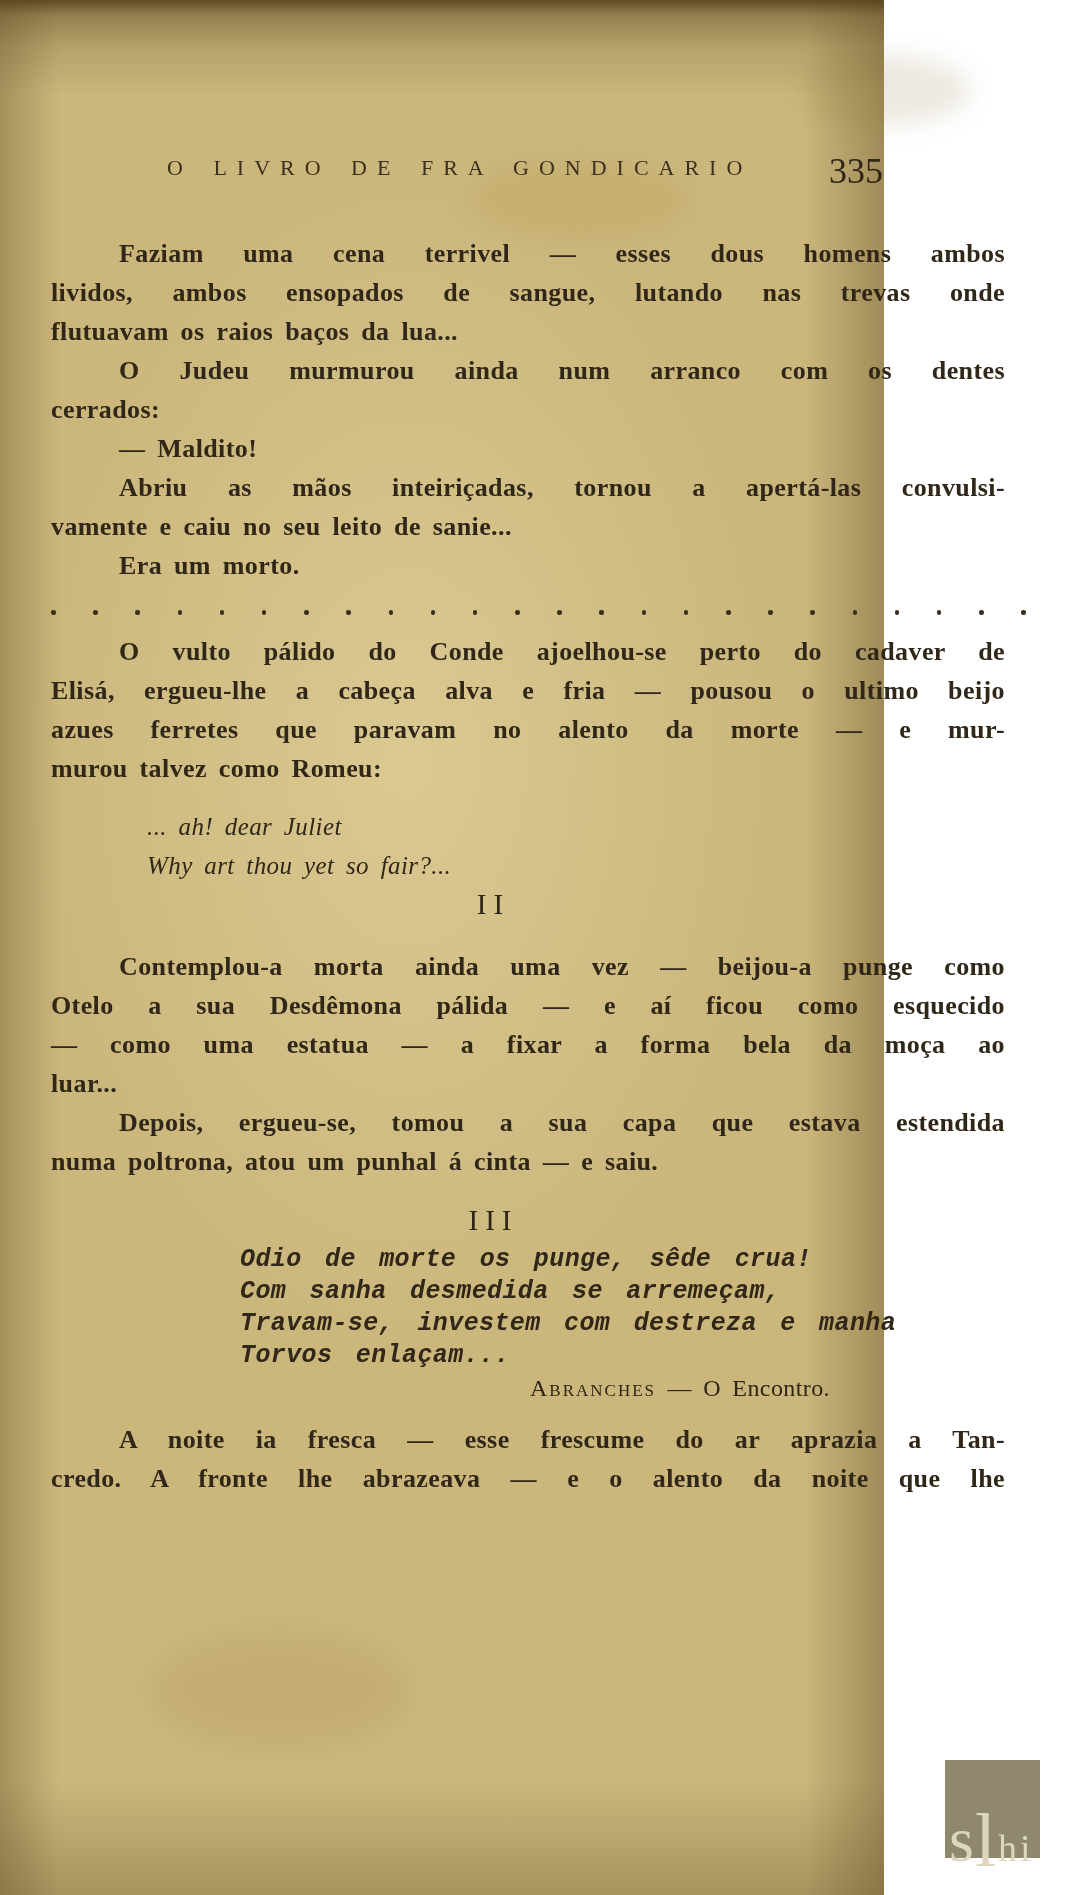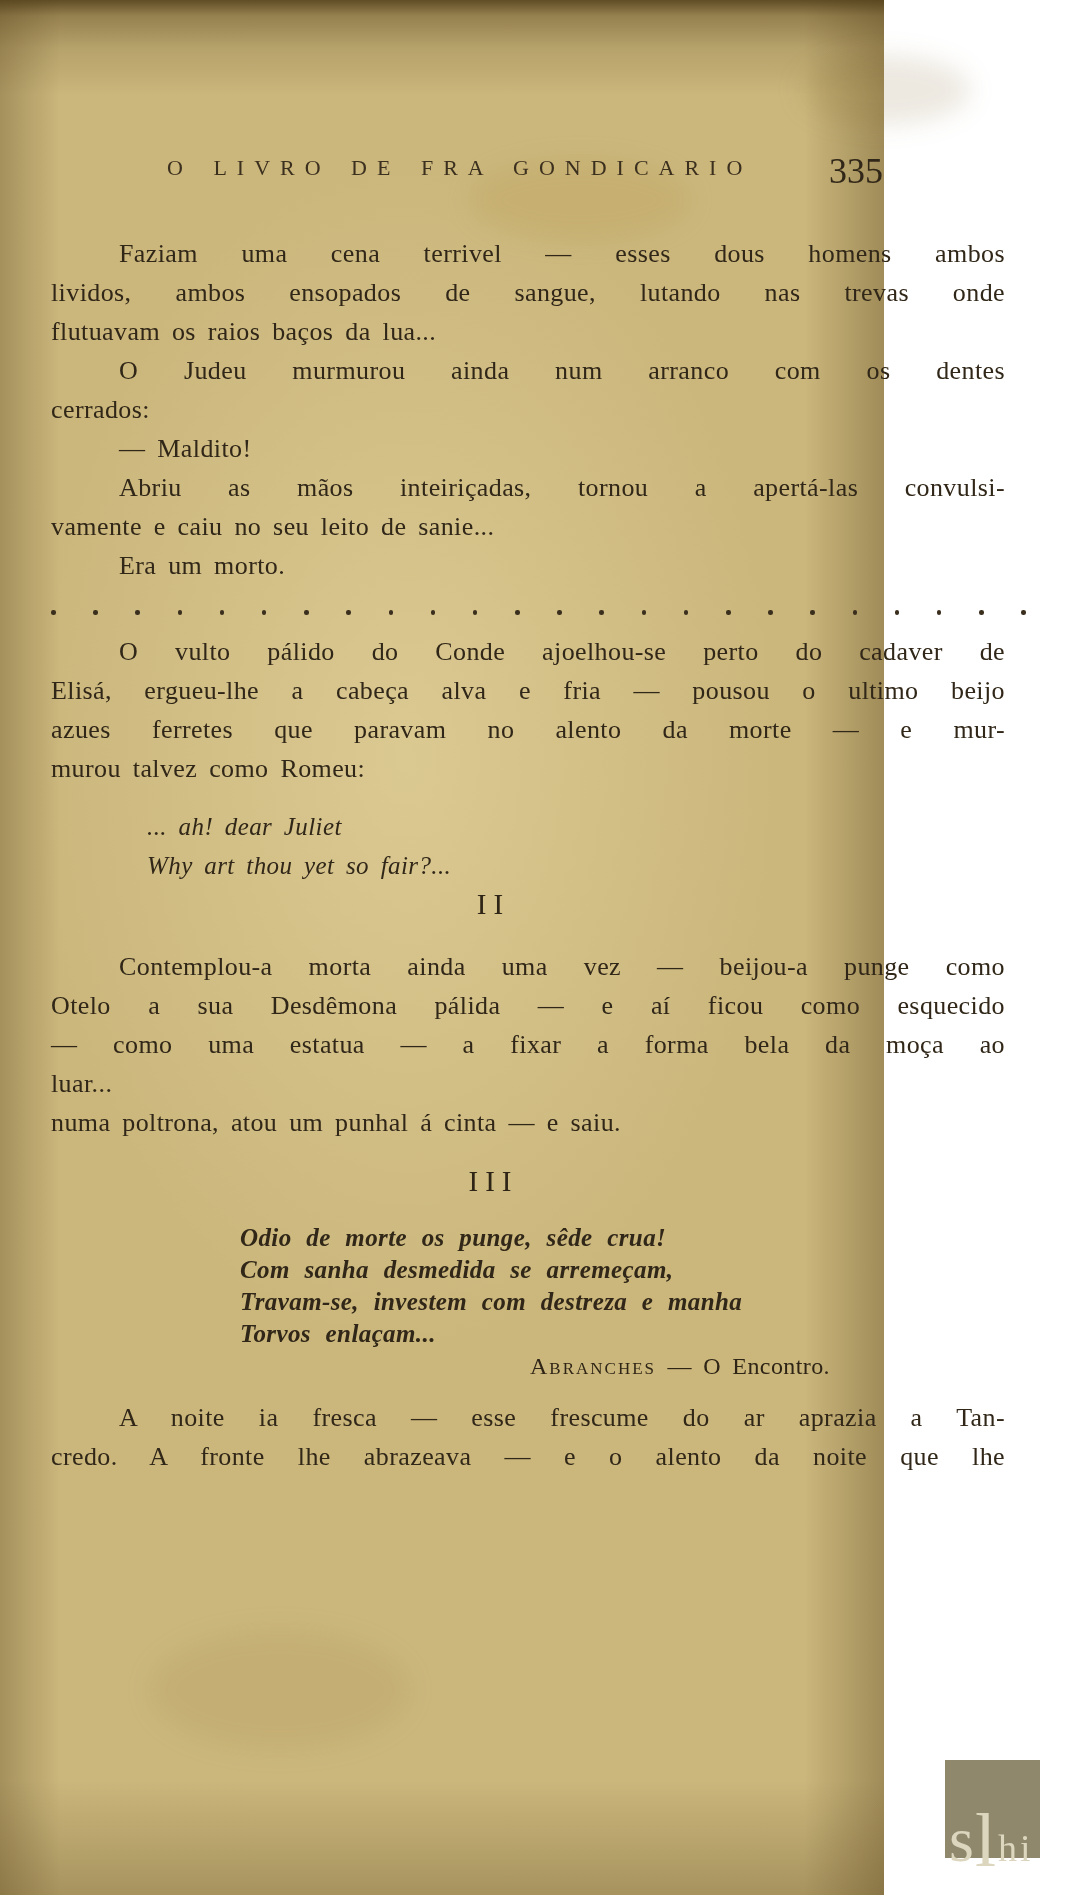--- a/index.html
+++ b/index.html
@@ -24,21 +24,21 @@
 
   .running-title{position:absolute;left:167px;top:157px;line-height:1;
     font-size:22px;letter-spacing:10px;word-spacing:5px;color:#3b2f1e;}
   .page-number{position:absolute;left:829px;top:153px;line-height:1;
     font-size:36px;color:#312718;font-family:Liberation Serif, serif;}
 
   .text-col{position:absolute;left:51px;top:234px;width:954px;
     font-size:26px;line-height:39px;color:#312718;
     letter-spacing:0.4px;word-spacing:5px;}
 
-  .line{text-align:left;}
+  .line{text-align:left;font-weight:bold;}
   .line.j{text-align:justify;text-align-last:justify;}
   .line.indent{text-indent:68px;}
 
   .dots{display:flex;justify-content:space-between;align-items:center;
     height:39px;width:975px;}
   .dot{width:4.5px;height:4.5px;border-radius:50%;background:#3a2e1d;}
 
   .heading{text-align:center;transform:translateX(-38px);
     font-size:29px;letter-spacing:7px;padding-left:7px;line-height:39px;color:#2f2516;}
 
@@ -48,21 +48,21 @@
 
   .attribution{margin-left:479px;font-size:24px;line-height:32px;color:#2f2516;}
   .attribution .sc{font-variant:small-caps;letter-spacing:2px;}
 
   
   .b5{margin-top:8px;}
   .b7{margin-top:19px;}
   .b8{}
   .b9{margin-top:23px;}
   .b11{margin-top:20px;}
-  .b12{margin-top:21px;}
+  .b12{margin-top:4px;font-family:Liberation Mono, monospace;}
   .b14{margin-top:16px;}
 
   .watermark{position:absolute;left:945px;top:1760px;width:95px;height:98px;
     background:rgba(134,127,97,0.93);}
   .wm-row{position:absolute;left:4px;bottom:10px;display:flex;align-items:baseline;
     color:#dcd6bf;line-height:0;}
   .wm-s{font-size:64px;}
   .wm-l{font-size:76px;margin-left:1px;position:relative;top:5px;}
   .wm-h{font-size:38px;margin-left:2px;}
   .wm-i{font-size:38px;margin-left:3px;}
@@ -136,20 +136,21 @@
         <div class="vline">Why art thou yet so fair?...</div>
       </div>
       <div class="b8 heading">II</div>
       <div class="b9 prose">
         <div class="line indent j">Contemplou-a morta ainda uma vez — beijou-a punge como</div>
         <div class="line j">Otelo a sua Desdêmona pálida — e aí ficou como esquecido</div>
         <div class="line j">— como uma estatua — a fixar a forma bela da moça ao</div>
         <div class="line">luar...</div>
       </div>
       <div class="b10 prose">
+        <div class="line indent j">Depois, ergueu-se, tomou a sua capa que estava estendida</div>
         <div class="line">numa poltrona, atou um punhal á cinta — e saiu.</div>
       </div>
       <div class="b11 heading">III</div>
       <div class="b12 verse bold">
         <div class="vline">Odio de morte os punge, sêde crua!</div>
         <div class="vline">Com sanha desmedida se arremeçam,</div>
         <div class="vline">Travam-se, investem com destreza e manha</div>
         <div class="vline">Torvos enlaçam...</div>
       </div>
       <div class="b13 attribution"><span class="sc">Abranches</span><span> — O Encontro.</span></div>

